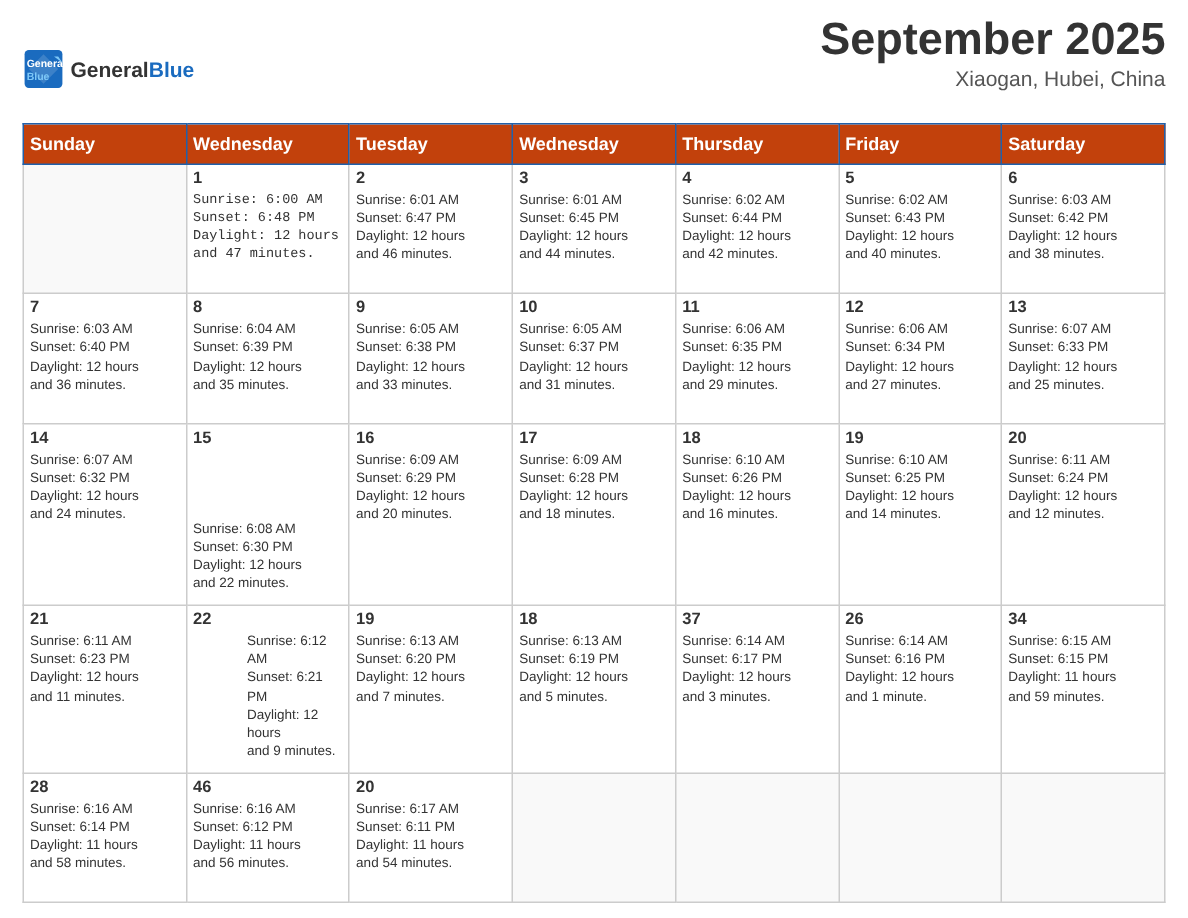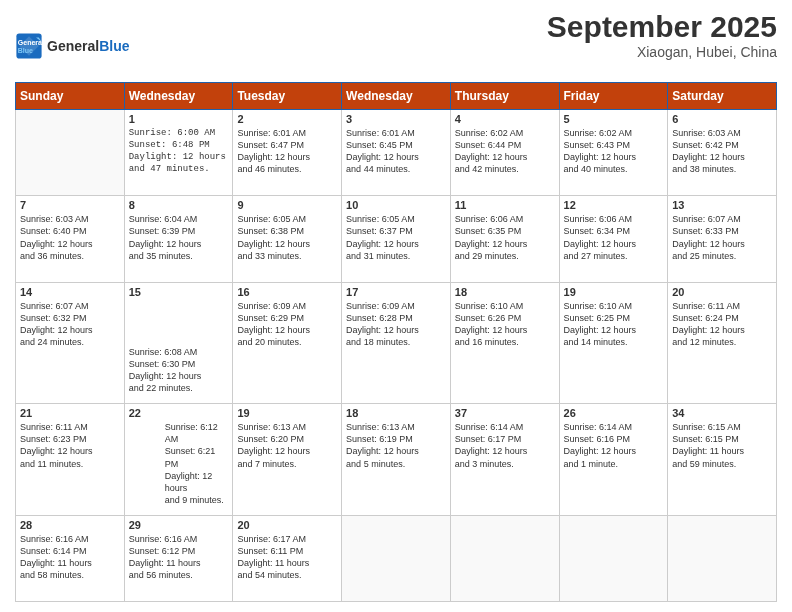--- a/index.html
+++ b/index.html
@@ -322,21 +322,21 @@
         </tr>
         <tr>
           <td>
             <span class="day-num">28</span>
             <div class="day-info" style="white-space: pre-line;">Sunrise: 6:16 AM
 Sunset: 6:14 PM
 Daylight: 11 hours
 and 58 minutes.</div>
           </td>
           <td>
-            <span class="day-num">29</span>
+            <span class="day-num">46</span>
             <div class="day-info" style="white-space: pre-line;">Sunrise: 6:16 AM
 Sunset: 6:12 PM
 Daylight: 11 hours
 and 56 minutes.</div>
           </td>
           <td>
             <span class="day-num">20</span>
             <div class="day-info" style="white-space: pre-line;">Sunrise: 6:17 AM
 Sunset: 6:11 PM
 Daylight: 11 hours

